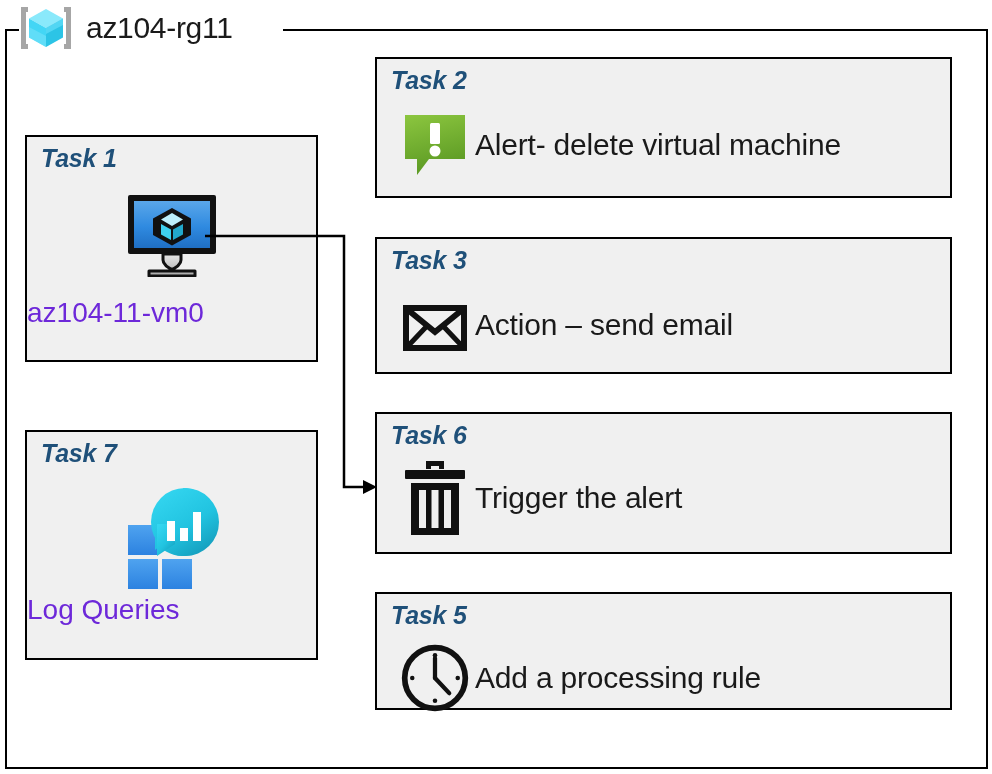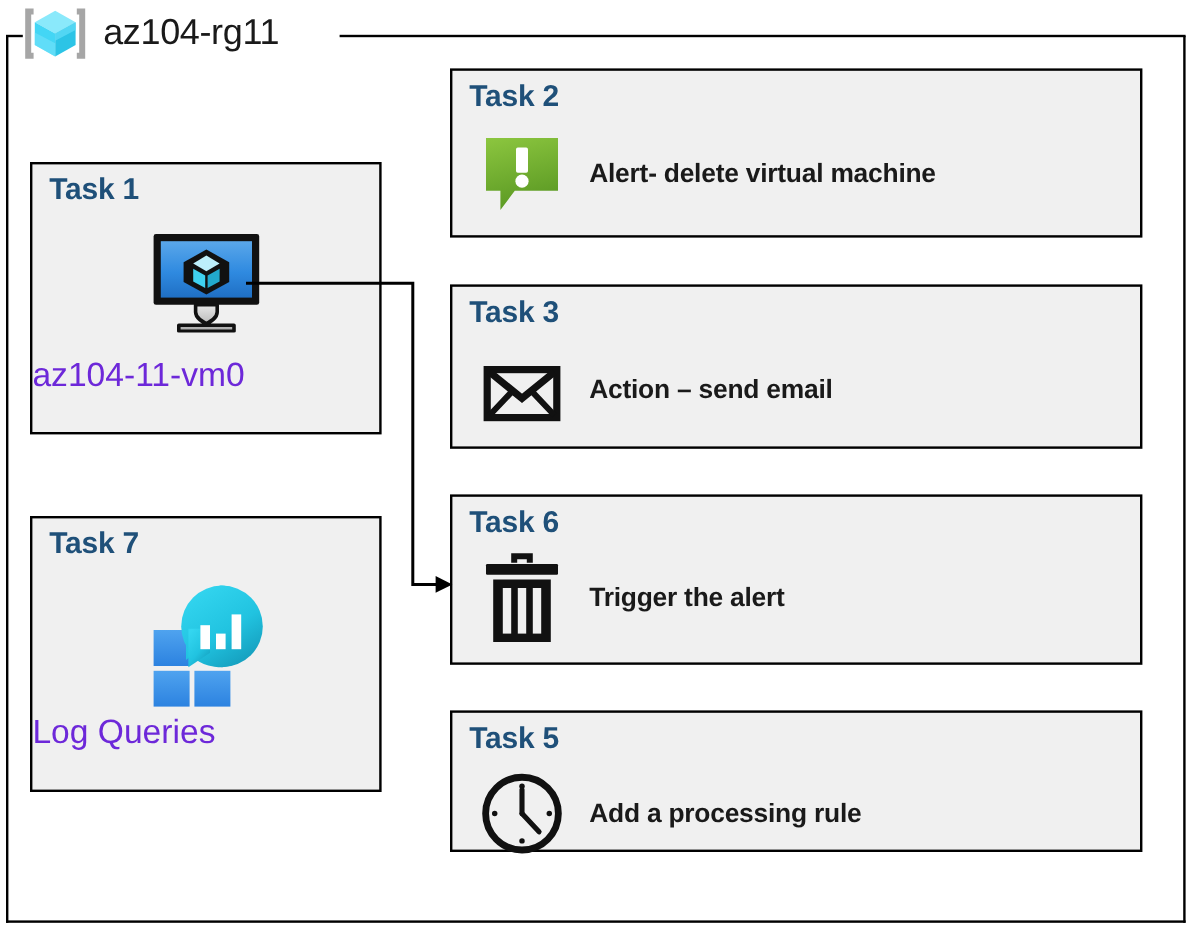--- a/index.html
+++ b/index.html
@@ -71,20 +71,21 @@
     background: #f0f0f0;
   }
   .card-title {
     position: absolute;
     left: 14px; top: 7px;
     font-size: 25px;
     font-weight: bold;
     color: #1f5079;
     letter-spacing: -0.2px;
     white-space: nowrap;
+    font-style: italic;
   }
 
   
   .card-v { }
   .card-v .v-icon {
     position: absolute;
     left: 0; right: 0;
     display: flex;
     justify-content: center;
   }
@@ -105,26 +106,25 @@
     align-items: center;
   }
   .card-h .h-icon {
     width: 72px; height: 72px;
     display: flex;
     align-items: center;
     justify-content: center;
     flex: 0 0 auto;
   }
   .card-h .h-label {
-    margin-left: 20px;
-    font-size: 22px;
+    margin-left: 4px;
+    font-size: 30px;
     color: #1a1a1a;
     white-space: nowrap;
     letter-spacing: -0.2px;
-    font-weight: bold;
   }
 
   
   .conn {
     position: absolute;
     left: 0; top: 0;
     width: 992px; height: 774px;
     pointer-events: none;
   }
 </style>

